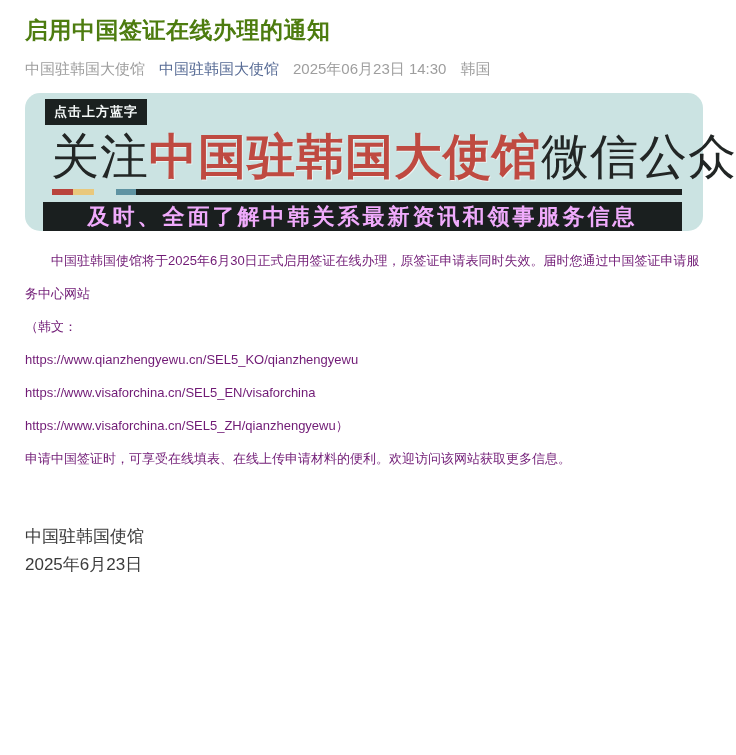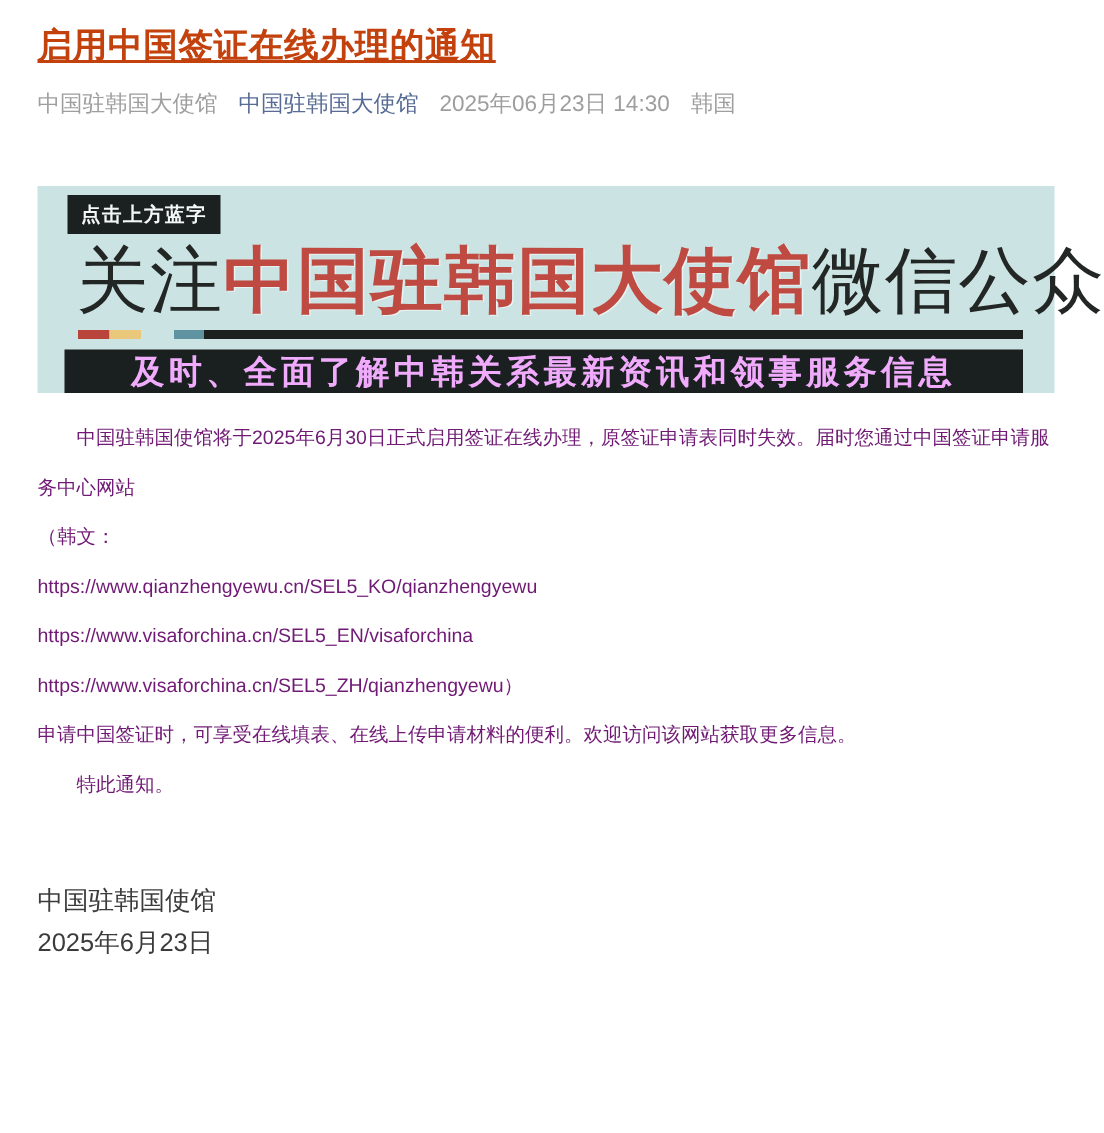--- a/index.html
+++ b/index.html
@@ -10,46 +10,46 @@
     font-family: "Liberation Sans", "DejaVu Sans", sans-serif;
     color: #3b3b3b;
     overflow: hidden;
   }
   .page {
     padding: 14px 26px 0 25px;
   }
   .article-title {
     font-size: 23px;
     font-weight: 700;
-    color: #c2410c;
+    color: #4d7c0f;
     line-height: 32px;
     letter-spacing: 0.5px;
-    text-decoration: underline;
   }
   .meta-row {
     display: flex;
     align-items: baseline;
     gap: 14px;
     margin-top: 14px;
     font-size: 15px;
     color: #9e9e9e;
     white-space: nowrap;
   }
   .meta-account-link {
     color: #576b95;
     cursor: pointer;
   }
   
   .banner {
     position: relative;
-    margin-top: 45px;
+    margin-top: 14px;
     width: 678px;
     height: 138px;
     background: #cbe3e2;
     cursor: pointer;
+    border-radius: 15px;
   }
   .banner-tag {
     position: absolute;
     top: 6px;
     left: 20px;
     background: #1b2120;
     color: #f3f7f6;
     font-size: 13px;
     font-weight: 700;
     padding: 4px 9px;
@@ -146,21 +146,20 @@
     <div class="banner-bar">及时、全面了解中韩关系最新资讯和领事服务信息</div>
   </div>
 
   <div class="article-body">
     <p class="indent">中国驻韩国使馆将于2025年6月30日正式启用签证在线办理，原签证申请表同时失效。届时您通过中国签证申请服务中心网站</p>
     <p>（韩文：</p>
     <p>https://www.qianzhengyewu.cn/SEL5_KO/qianzhengyewu</p>
     <p>https://www.visaforchina.cn/SEL5_EN/visaforchina</p>
     <p>https://www.visaforchina.cn/SEL5_ZH/qianzhengyewu）</p>
     <p>申请中国签证时，可享受在线填表、在线上传申请材料的便利。欢迎访问该网站获取更多信息。</p>
-    <p class="indent closing">特此通知。</p>
   </div>
 
   <div class="signature">
     <div>中国驻韩国使馆</div>
     <div>2025年6月23日</div>
   </div>
 
 </div>
 
 </body></html>

